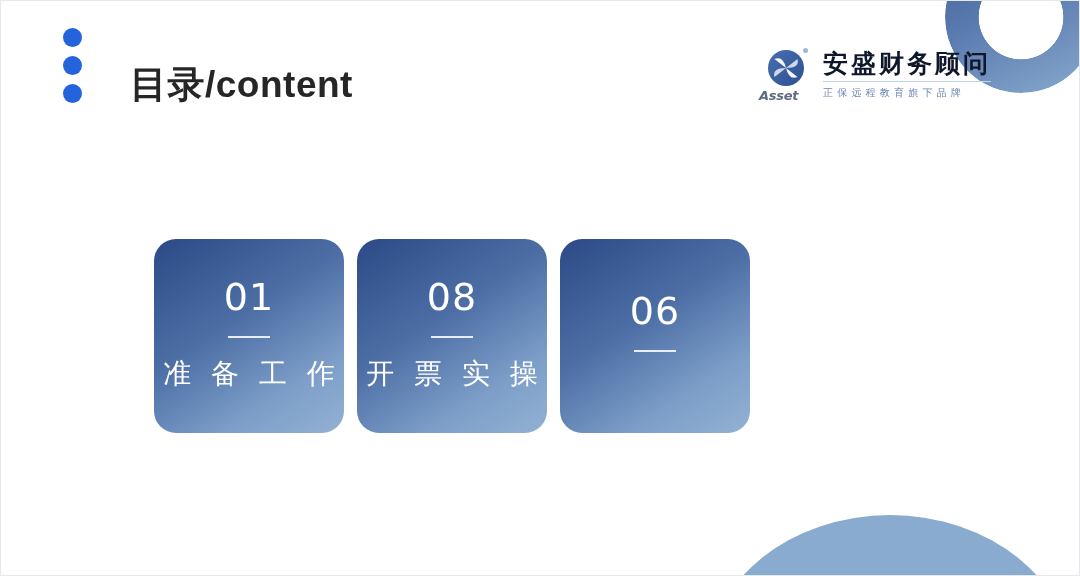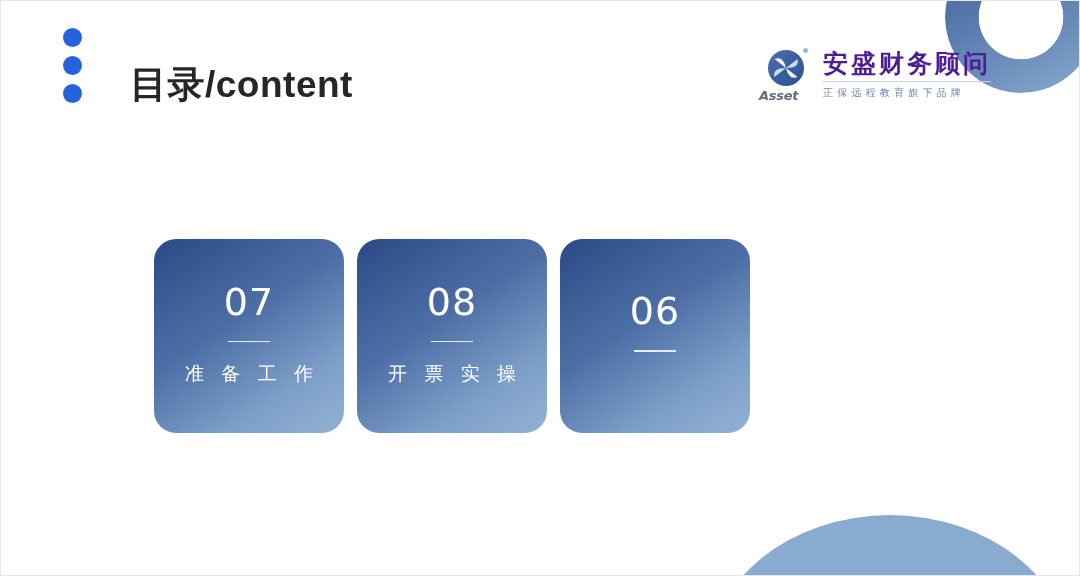--- a/index.html
+++ b/index.html
@@ -116,21 +116,21 @@
     letter-spacing: -0.3px;
     margin-top: 1px;
   }
   .logo-text {
     padding-top: 2px;
   }
   .logo-cn {
     font-family: "DejaVu Sans", sans-serif;
     font-size: 25px;
     font-weight: 700;
-    color: #4c1d95;
+    color: #0f172a;
     letter-spacing: 3px;
     line-height: 1.05;
     white-space: nowrap;
   }
   .logo-rule {
     height: 1px;
     background: #c3d2e6;
     margin: 4px 0 4px 0;
   }
   .logo-tag {
@@ -168,21 +168,21 @@
     line-height: 1;
     letter-spacing: 1px;
   }
   .card-rule {
     width: 42px;
     height: 1.5px;
     background: #e8eef7;
     margin: 20px 0 22px 0;
   }
   .card-label {
-    font-size: 19px;
+    font-size: 28px;
     color: #ffffff;
     letter-spacing: 6px;
     text-indent: 6px;
     white-space: nowrap;
     line-height: 1;
   }
 </style>
 </head>
 <body>
 
@@ -223,21 +223,21 @@
     <div class="logo-text">
       <div class="logo-cn">安盛财务顾问</div>
       <div class="logo-rule"></div>
       <div class="logo-tag">正保远程教育旗下品牌</div>
     </div>
   </div>
 
   <div class="cards">
 
     <div class="card">
-      <div class="card-num">07</div>
+      <div class="card-num">01</div>
       <div class="card-rule"></div>
       <div class="card-label">准 备 工 作</div>
     </div>
 
     <div class="card">
       <div class="card-num">08</div>
       <div class="card-rule"></div>
       <div class="card-label">开 票 实 操</div>
     </div>
 

